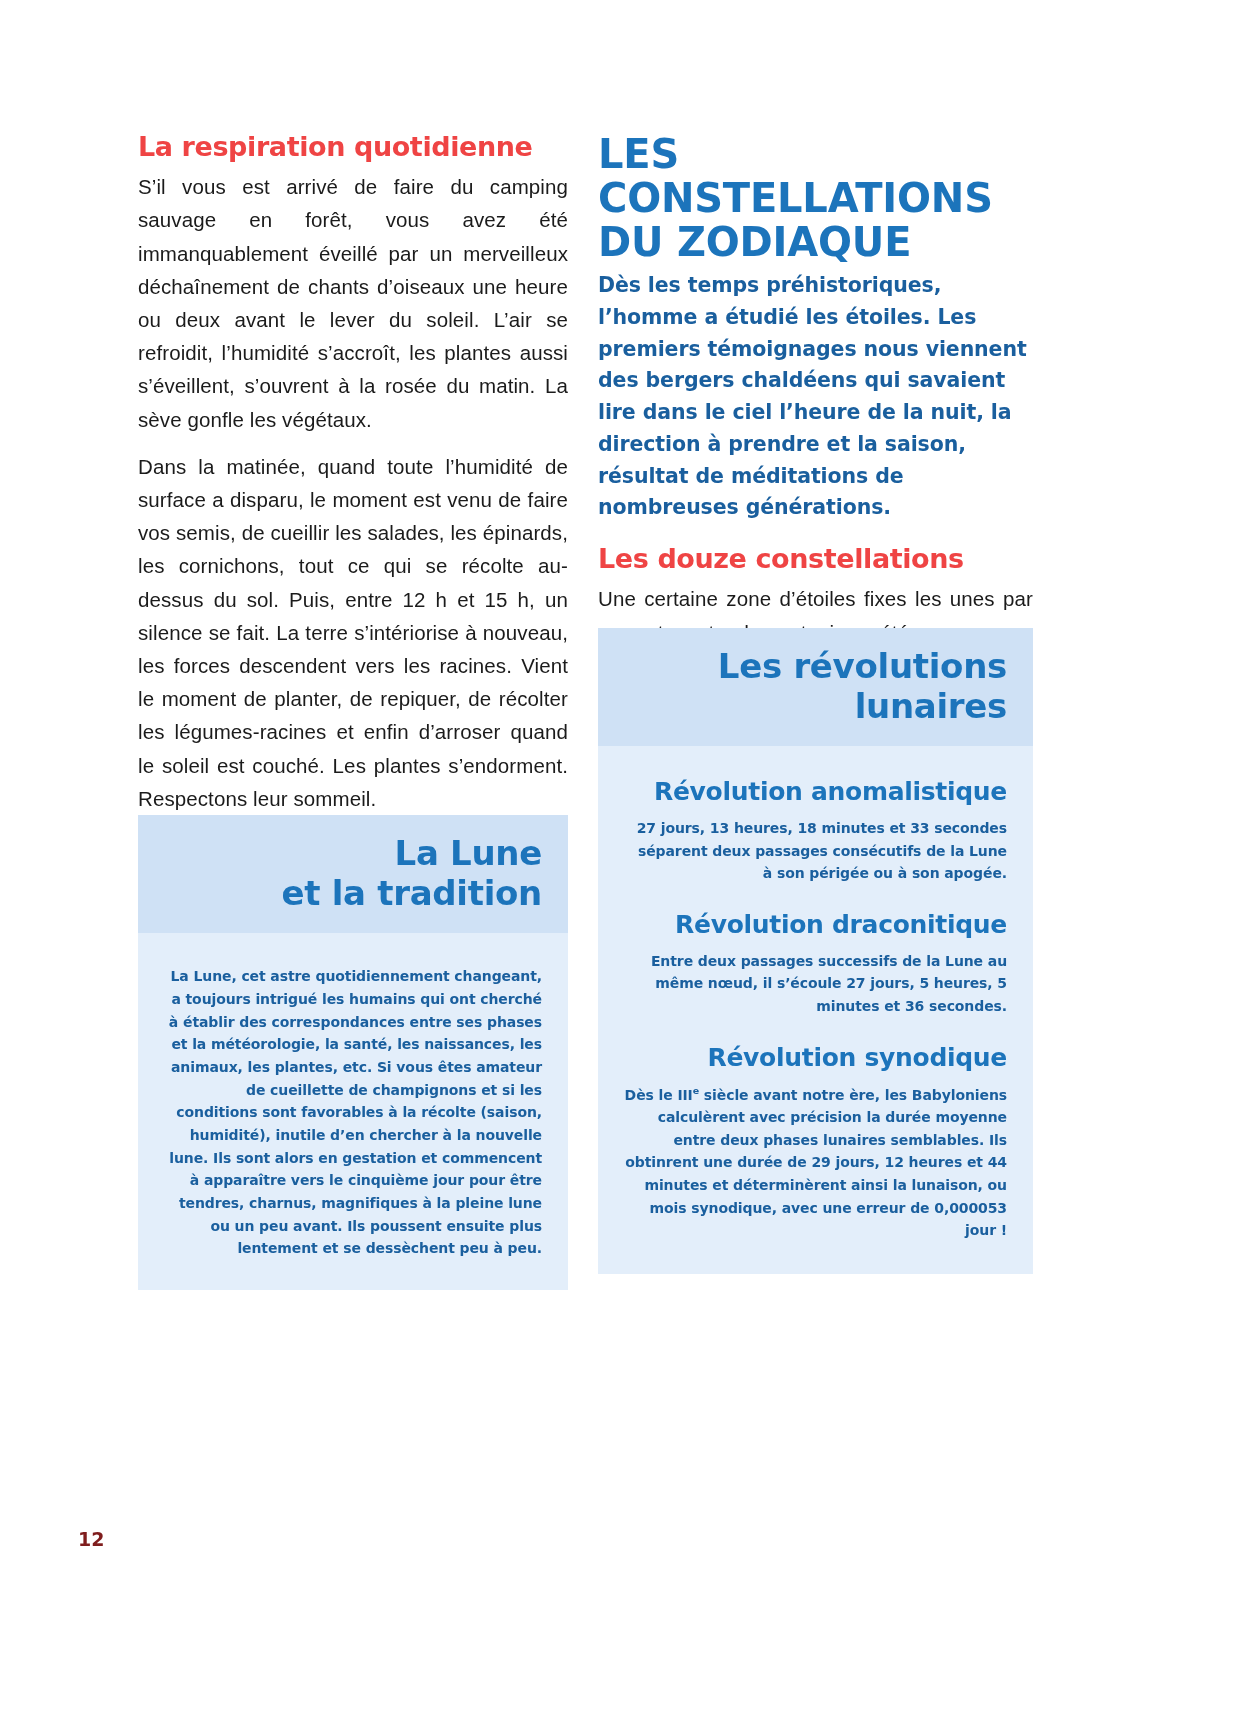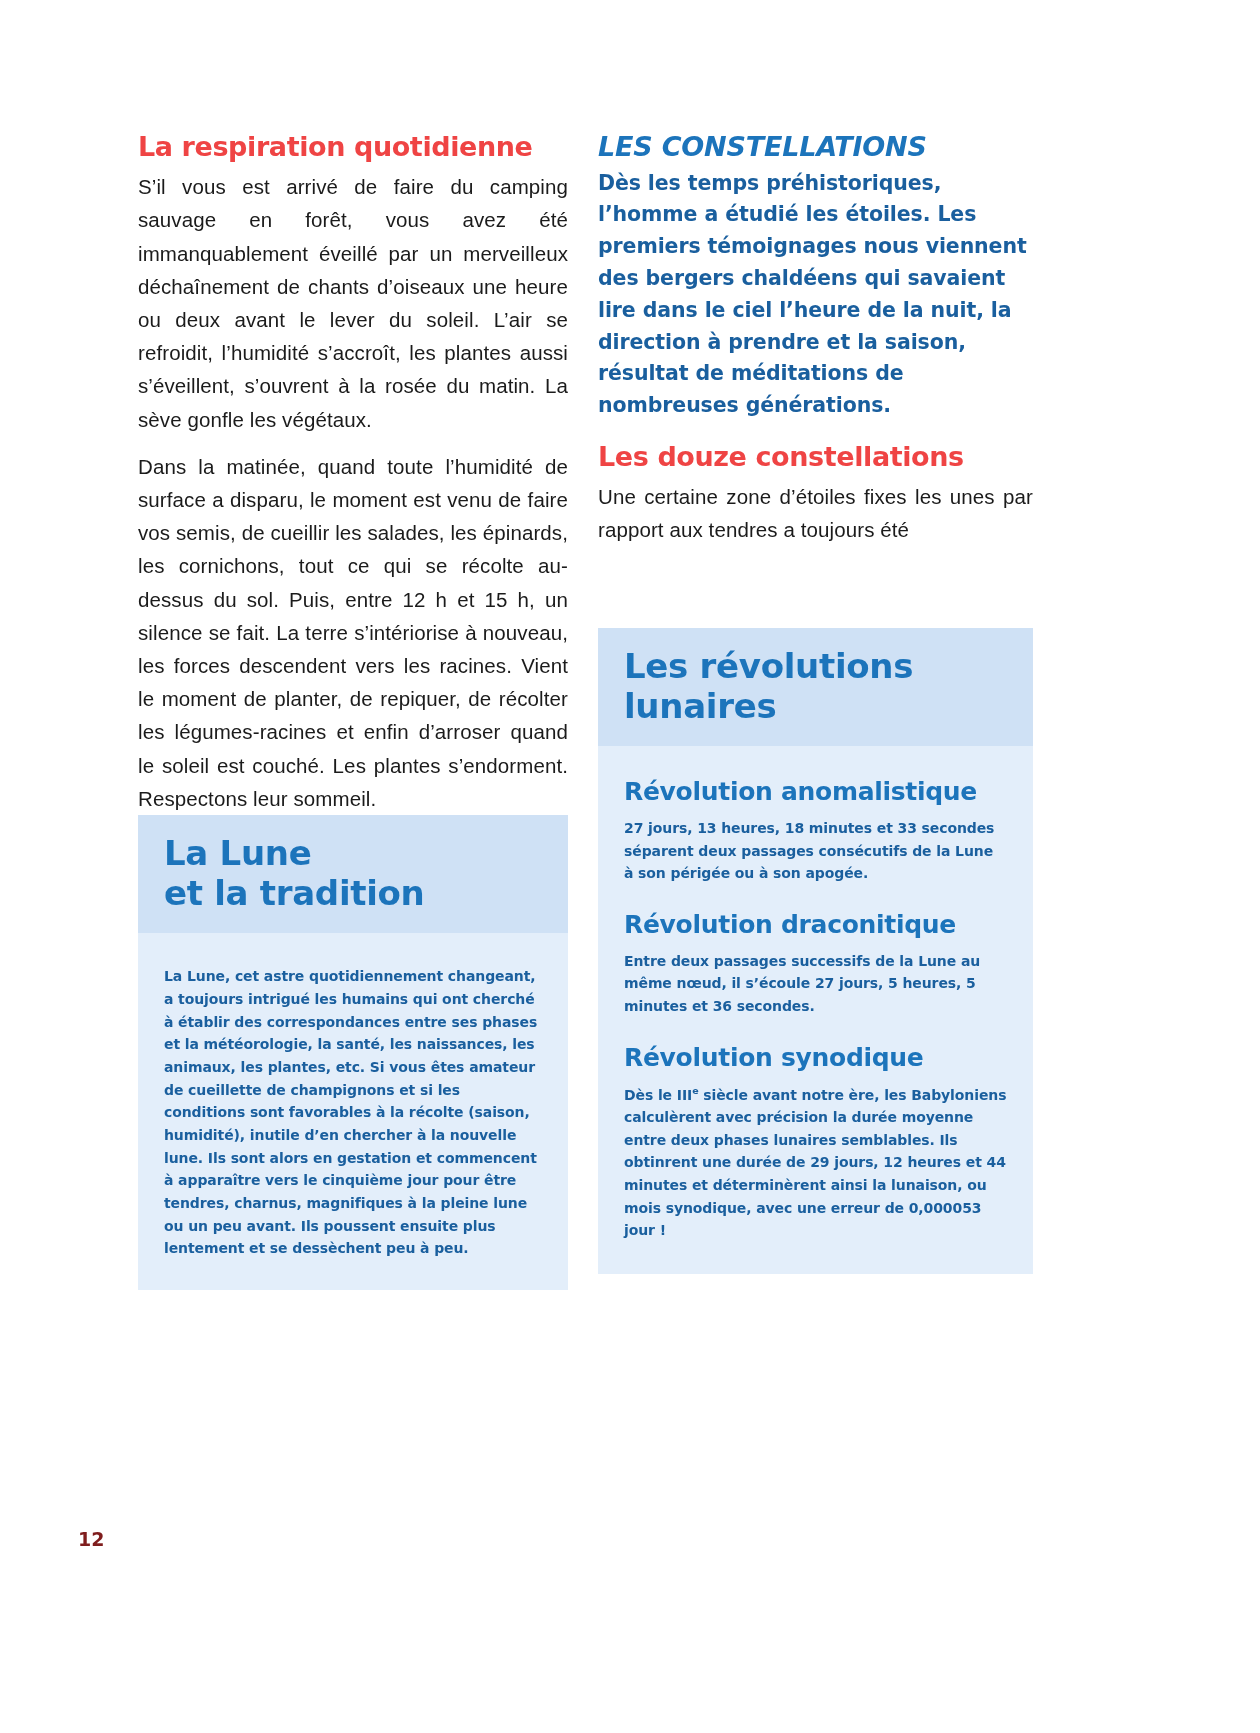--- a/index.html
+++ b/index.html
@@ -42,26 +42,25 @@
     color: #ef4444;
     font-size: 27px;
     line-height: 1.12;
     letter-spacing: -0.4px;
     margin: 0 0 8px 0;
   }
   h1.big-head {
     font-family: "DejaVu Sans", sans-serif;
     font-weight: bold;
     color: #1c74bb;
-    font-size: 27px;
+    font-size: 40px;
     line-height: 1.1;
     letter-spacing: -0.2px;
     margin: 0 0 6px 0;
     text-transform: uppercase;
-    font-style: italic;
   }
 
   
   p.body {
     font-family: "Liberation Sans", sans-serif;
     font-size: 20.5px;
     line-height: 1.62;
     color: #1b1b1b;
     margin: 0 0 14px 0;
     text-align: justify;
@@ -76,20 +75,21 @@
     font-size: 20.5px;
     line-height: 1.55;
     margin: 0 0 20px 0;
     letter-spacing: -0.1px;
   }
 
   
   .box {
     background: #e3eefa;
     position: relative;
+    text-align: right;
   }
   .box-header {
     background: #cfe1f5;
     padding: 18px 26px 20px 26px;
   }
   .box-header h3 {
     font-family: "DejaVu Sans", sans-serif;
     font-weight: bold;
     color: #1c74bb;
     font-size: 34px;
@@ -168,20 +168,21 @@
       </h3>
     </div>
     <div class="box-body">
       <p>La Lune, cet astre quotidiennement changeant, a toujours intrigué les humains qui ont cherché à établir des correspondances entre ses phases et la météorologie, la santé, les naissances, les animaux, les plantes, etc. Si vous êtes amateur de cueillette de champignons et si les conditions sont favorables à la récolte (saison, humidité), inutile d’en chercher à la nouvelle lune. Ils sont alors en gestation et commencent à apparaître vers le cinquième jour pour être tendres, charnus, magnifiques à la pleine lune ou un peu avant. Ils poussent ensuite plus lentement et se dessèchent peu à peu.</p>
     </div>
   </div>
 
   <div class="col-right">
     <h1 class="big-head">
       <span>LES CONSTELLATIONS</span><br>
+      <span>DU ZODIAQUE</span>
     </h1>
     <p class="intro-bold">Dès les temps préhistoriques, l’homme a étudié les étoiles. Les premiers témoignages nous viennent des bergers chaldéens qui savaient lire dans le ciel l’heure de la nuit, la direction à prendre et la saison, résultat de méditations de nombreuses générations.</p>
 
     <h2 class="blue-head">Les douze constellations</h2>
     <p class="body last">Une certaine zone d’étoiles fixes les unes par rapport aux tendres a toujours été</p>
   </div>
 
   <div class="box" id="revolutions-box">
     <div class="box-header">
       <h3>

